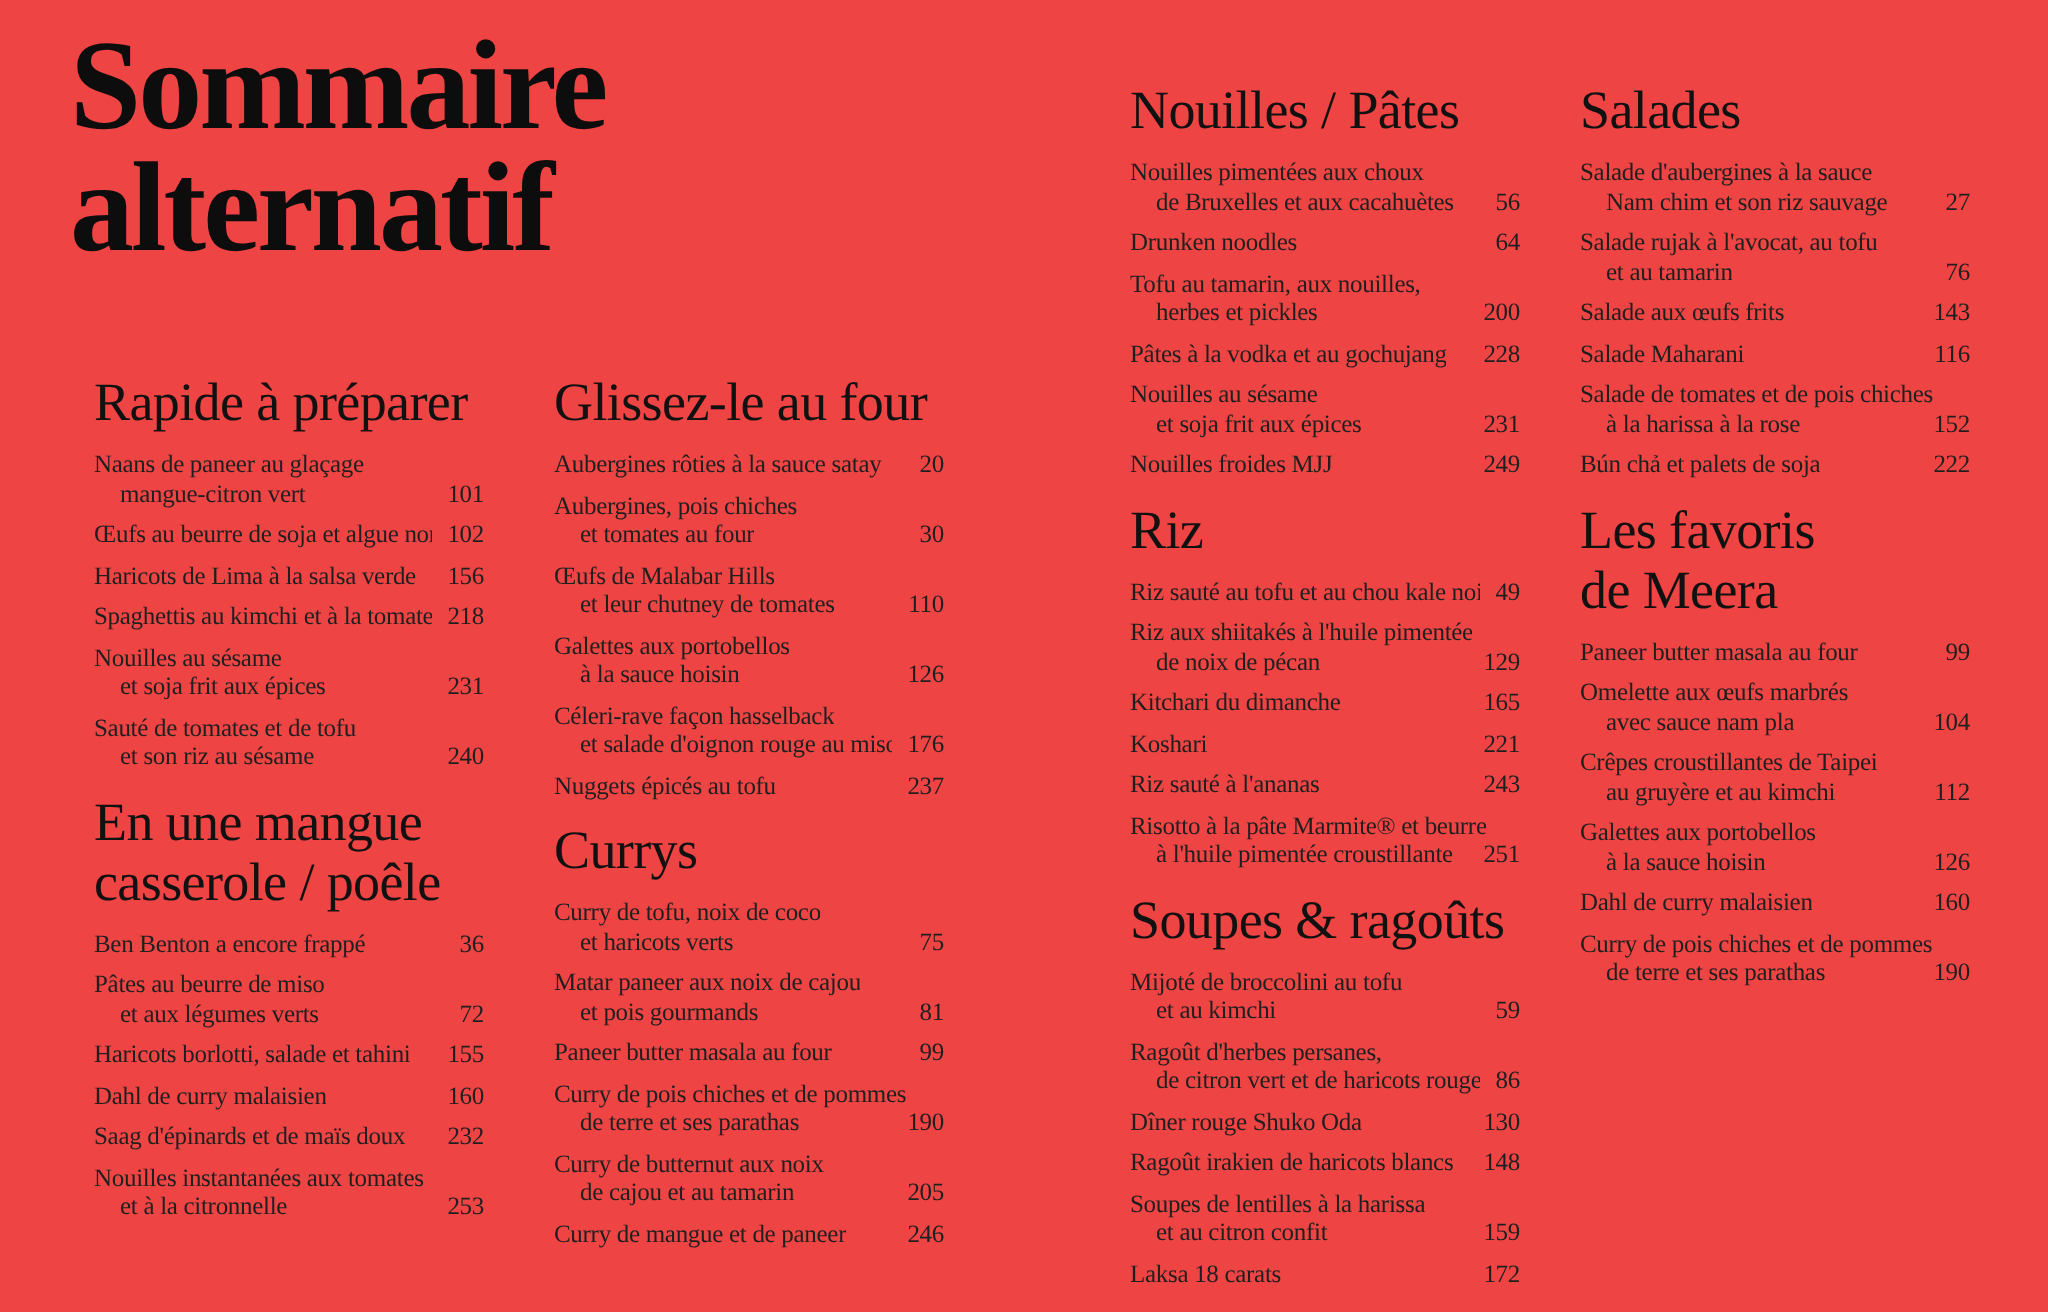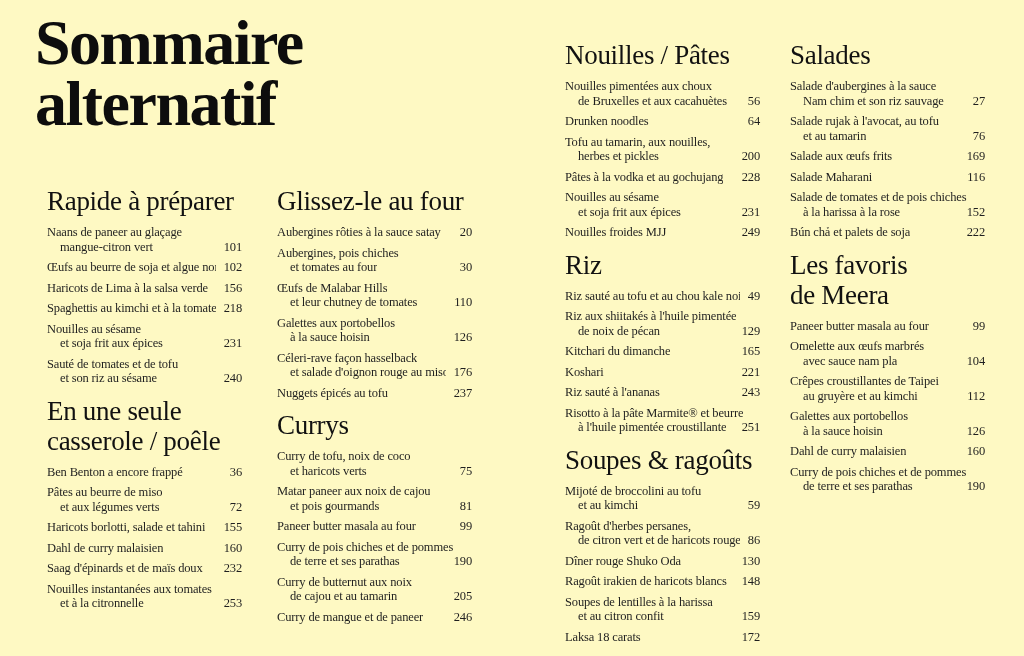--- a/index.html
+++ b/index.html
@@ -4,21 +4,21 @@
 <style>
   html, body {
     margin: 0;
     padding: 0;
     background: #e8e8e8;
   }
   .page {
     position: relative;
     width: 1024px;
     height: 656px;
-    background: #fef9c3;
+    background: #ef4444;
     overflow: hidden;
     font-family: "Liberation Serif", "DejaVu Serif", serif;
     color: #1a1a1a;
   }
   .page-title {
     position: absolute;
     left: 35px;
     top: 12px;
     width: 350px;
     font-size: 64px;
@@ -124,21 +124,21 @@
               </div>
               <div class="line cont">
                 <span class="txt">et son riz au sésame</span>
                 <span class="pg">240</span>
               </div>
             </div>
           </div>
       </div>
       <div class="section">
         <h2 class="sec-title">
-            <div class="sec-title-line">En une seule</div>
+            <div class="sec-title-line">En une mangue</div>
             <div class="sec-title-line">casserole / poêle</div>
           </h2>
         <div class="entries">
             <div class="entry">
               <div class="line">
                 <span class="txt">Ben Benton a encore frappé</span>
                 <span class="pg">36</span>
               </div>
             </div>
             <div class="entry">
@@ -470,21 +470,21 @@
                 <span class="txt">Salade rujak à l'avocat, au tofu</span>
               </div>
               <div class="line cont">
                 <span class="txt">et au tamarin</span>
                 <span class="pg">76</span>
               </div>
             </div>
             <div class="entry">
               <div class="line">
                 <span class="txt">Salade aux œufs frits</span>
-                <span class="pg">169</span>
+                <span class="pg">143</span>
               </div>
             </div>
             <div class="entry">
               <div class="line">
                 <span class="txt">Salade Maharani</span>
                 <span class="pg">116</span>
               </div>
             </div>
             <div class="entry">
               <div class="line">

